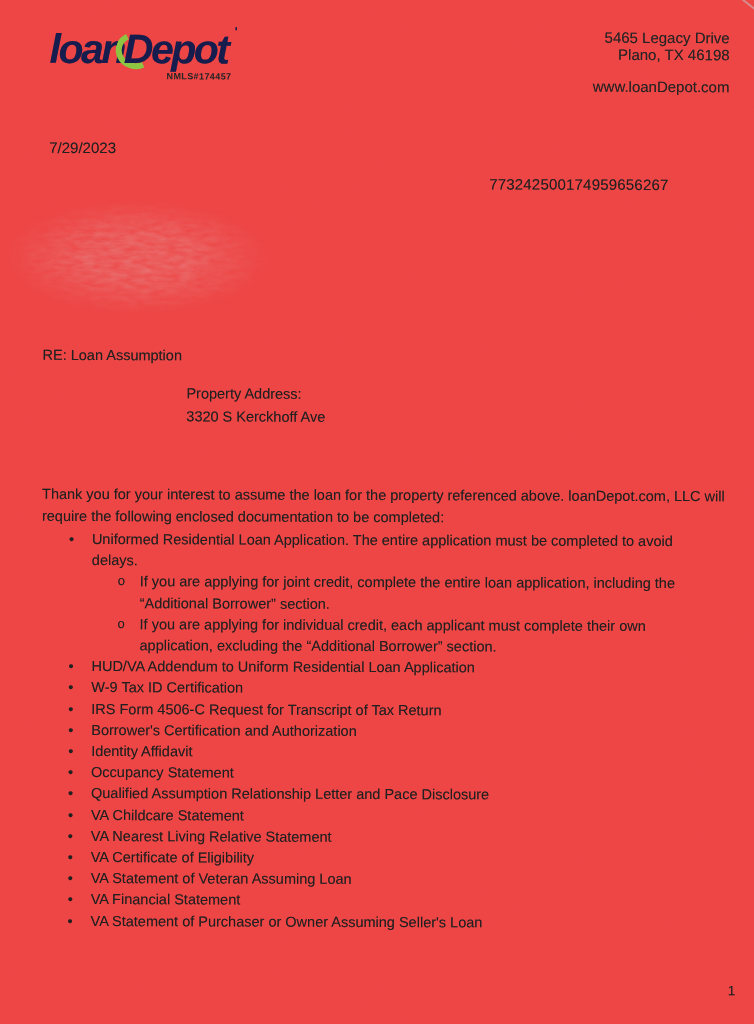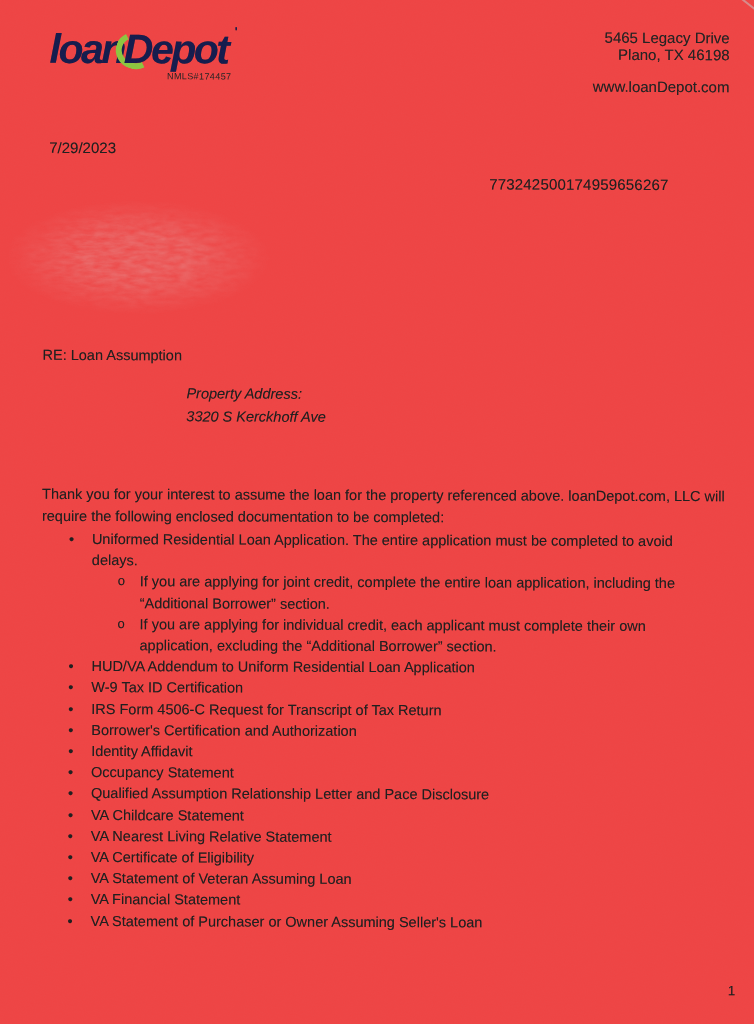--- a/index.html
+++ b/index.html
@@ -19,36 +19,36 @@
   .logo-text{font-style:italic;font-weight:bold;font-size:41px;line-height:1;
     letter-spacing:-2.5px;color:var(--logo-navy,#141b4d);white-space:nowrap;position:relative;}
   .logo-d{position:relative;display:inline-block;z-index:1;}
   .logo-swoosh{position:absolute;left:-8px;bottom:1px;width:27px;height:25px;
     border:6px solid transparent;border-left-color:var(--logo-green,#8dc63f);
     border-bottom-color:var(--logo-green,#8dc63f);border-radius:50%;
     transform:rotate(18deg);z-index:-1;}
   .logo-tm{position:absolute;right:-10px;top:-4px;font-size:12px;font-style:normal;
     letter-spacing:0;color:var(--logo-navy,#141b4d);}
   .nmls{position:absolute;right:-4px;bottom:-11px;font-size:9px;font-style:normal;
-    font-weight:normal;letter-spacing:0.4px;color:#222;text-shadow:none;padding-left:44px;}
+    font-weight:bold;letter-spacing:0.4px;color:#222;text-shadow:none;padding-left:44px;}
 
   .addr{position:absolute;right:26px;top:28px;text-align:right;font-size:15px;
     line-height:17px;color:#222;}
   .addr .website{margin-top:15px;text-align:right;}
 
   .date-line{position:absolute;left:48px;top:140px;font-size:15px;}
   .ref-number{position:absolute;left:488px;top:175px;font-size:15px;letter-spacing:0.2px;}
 
   
   .smudge{position:absolute;left:8px;top:193px;width:292px;height:142px;opacity:0.55;
     -webkit-mask-image:radial-gradient(ellipse 62% 55% at 44% 46%,#000 28%,transparent 74%);
     mask-image:radial-gradient(ellipse 62% 55% at 44% 46%,#000 28%,transparent 74%);}
 
   .subject-line{position:absolute;left:42px;top:348px;font-size:14.5px;}
-  .property-block{position:absolute;left:186px;top:383px;font-size:14.5px;line-height:22.5px;font-style:italic;}
+  .property-block{position:absolute;left:186px;top:383px;font-size:14.5px;line-height:22.5px;}
 
   .body-block{position:absolute;left:42px;top:484px;width:702px;font-size:14.5px;}
   .intro{margin:0;max-width:692px;line-height:22px;}
 
   ul.checklist{margin:2px 0 0 0;padding:0;list-style:none;line-height:21.2px;}
   .main-item{position:relative;padding-left:50px;}
   .main-item::before{content:"\2022";position:absolute;left:27px;top:0;}
   .main-item > .item-text{display:block;max-width:616px;}
   ul.sub-list{margin:0;padding:0;list-style:none;}
   .sub-item{position:relative;padding-left:48px;max-width:562px;}

